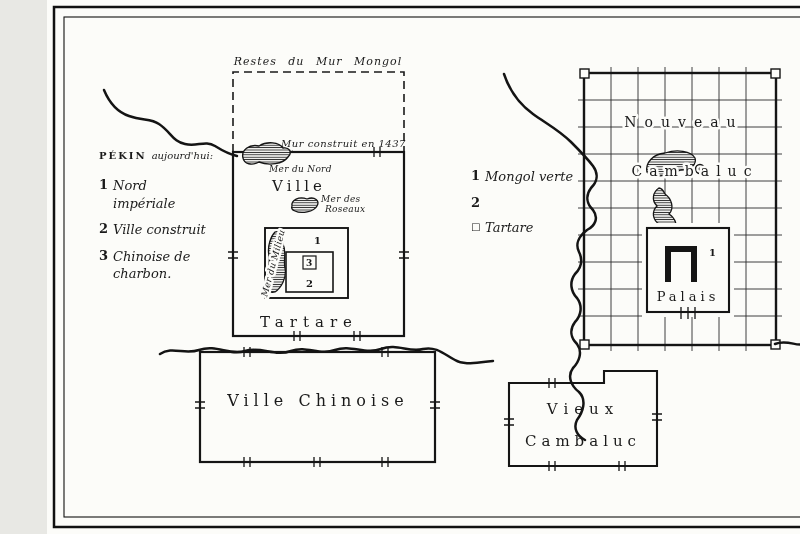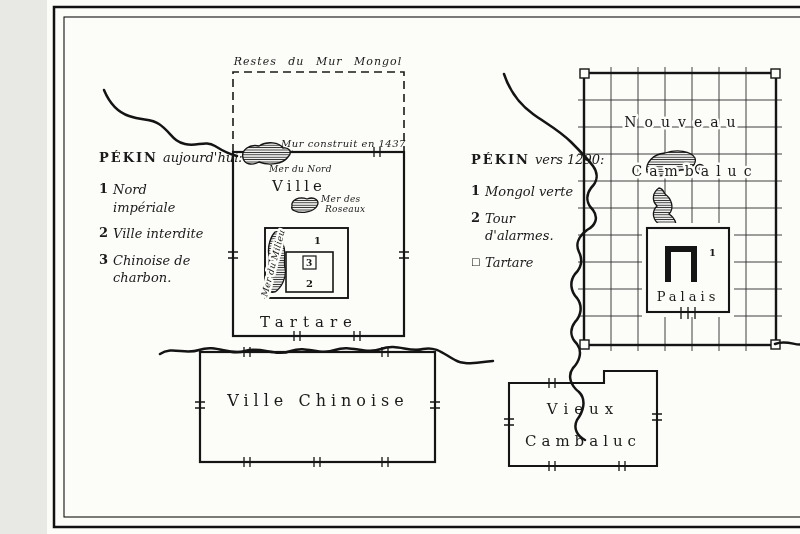--- a/index.html
+++ b/index.html
@@ -12,21 +12,21 @@
   .lbl-med{font-size:14px;letter-spacing:7px;}
   .lbl-med2{font-size:15px;letter-spacing:6px;}
   .lbl-ville{font-size:15px;letter-spacing:4px;}
   .lbl-palais{font-size:13px;letter-spacing:4px;}
   .lbl-sm{font-size:10px;font-style:italic;letter-spacing:0.5px;}
   .lbl-xs{font-size:9px;font-style:italic;letter-spacing:0.3px;}
   .lbl-restes{font-size:11px;font-style:italic;letter-spacing:1px;word-spacing:7px;}
   .map-num{font-size:10px;font-weight:bold;}
   .halo{paint-order:stroke;stroke:#fcfcf9;stroke-width:5px;stroke-linejoin:round;}
   .legend{position:absolute;}
-  .legend-title{font-size:13px;white-space:nowrap;}
+  .legend-title{font-size:10px;white-space:nowrap;}
   .legend-title .caps{letter-spacing:2px;font-weight:bold;font-style:normal;}
   .legend-title .rest{font-style:italic;margin-left:5px;}
   .legend-items{margin-top:16px;}
   .legend-item{display:flex;margin-bottom:9px;font-size:13px;}
   .legend-item .num{font-weight:bold;font-style:normal;width:14px;flex:0 0 14px;}
   .legend-item .num.sq{font-family:"DejaVu Sans",sans-serif;font-size:10px;padding-top:2px;}
   .legend-item .txt{font-style:italic;display:inline-block;width:96px;line-height:1.35;}
 </style>
 </head>
 <body>
@@ -181,41 +181,37 @@
   <div class="legend-title">
     <span class="caps">PÉKIN</span><span class="rest">aujourd'hui:</span>
   </div>
   <div class="legend-items">
     <div class="legend-item">
       <span class="num">1</span>
       <span class="txt">Nord impériale</span>
     </div>
     <div class="legend-item">
       <span class="num">2</span>
-      <span class="txt">Ville interdite</span>
+      <span class="txt">Ville construit</span>
     </div>
     <div class="legend-item">
       <span class="num">3</span>
       <span class="txt" style="width:86px">Chinoise de charbon.</span>
     </div>
   </div>
 </div>
 
 <div class="legend" style="left:424px;top:152px;width:130px;">
-  <div class="legend-title">
-    <span class="caps">PÉKIN</span><span class="rest">vers 1290:</span>
-  </div>
   <div class="legend-items">
     <div class="legend-item">
       <span class="num">1</span>
       <span class="txt">Mongol verte</span>
     </div>
     <div class="legend-item">
       <span class="num">2</span>
-      <span class="txt">Tour d'alarmes.</span>
     </div>
     <div class="legend-item">
       <span class="num sq">□</span>
       <span class="txt">Tartare</span>
     </div>
   </div>
 </div>
 
 </div>
 

